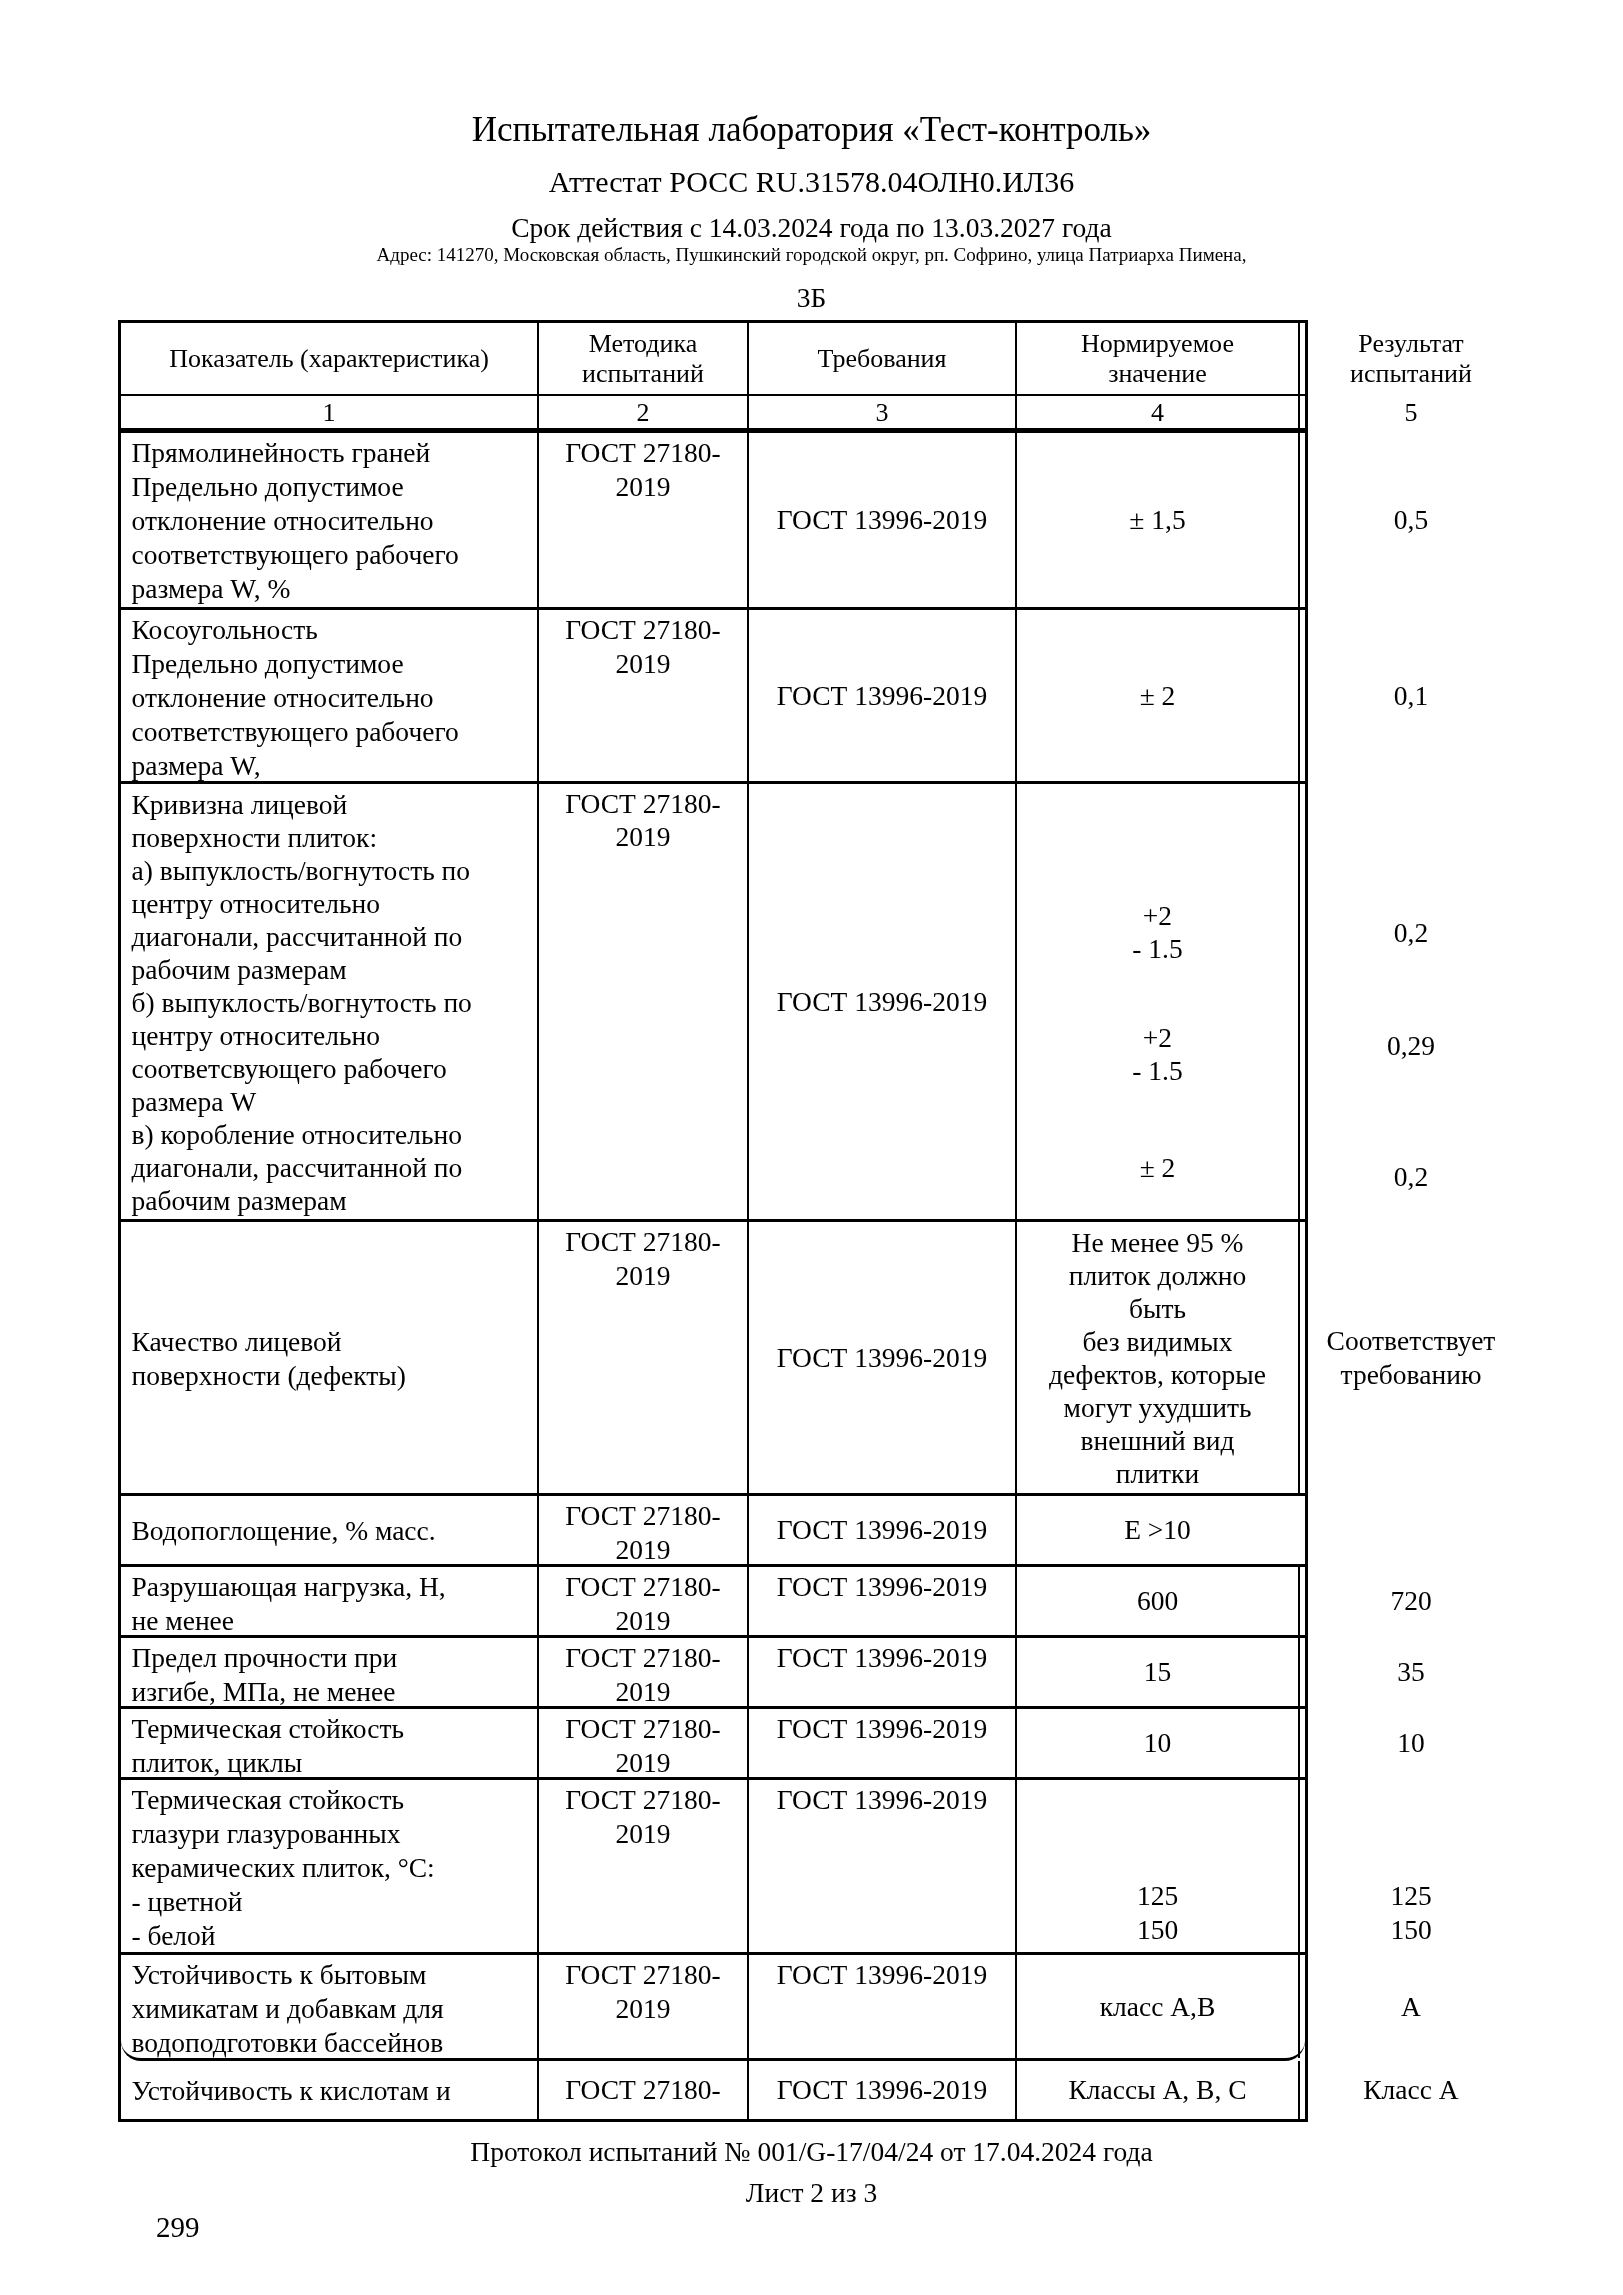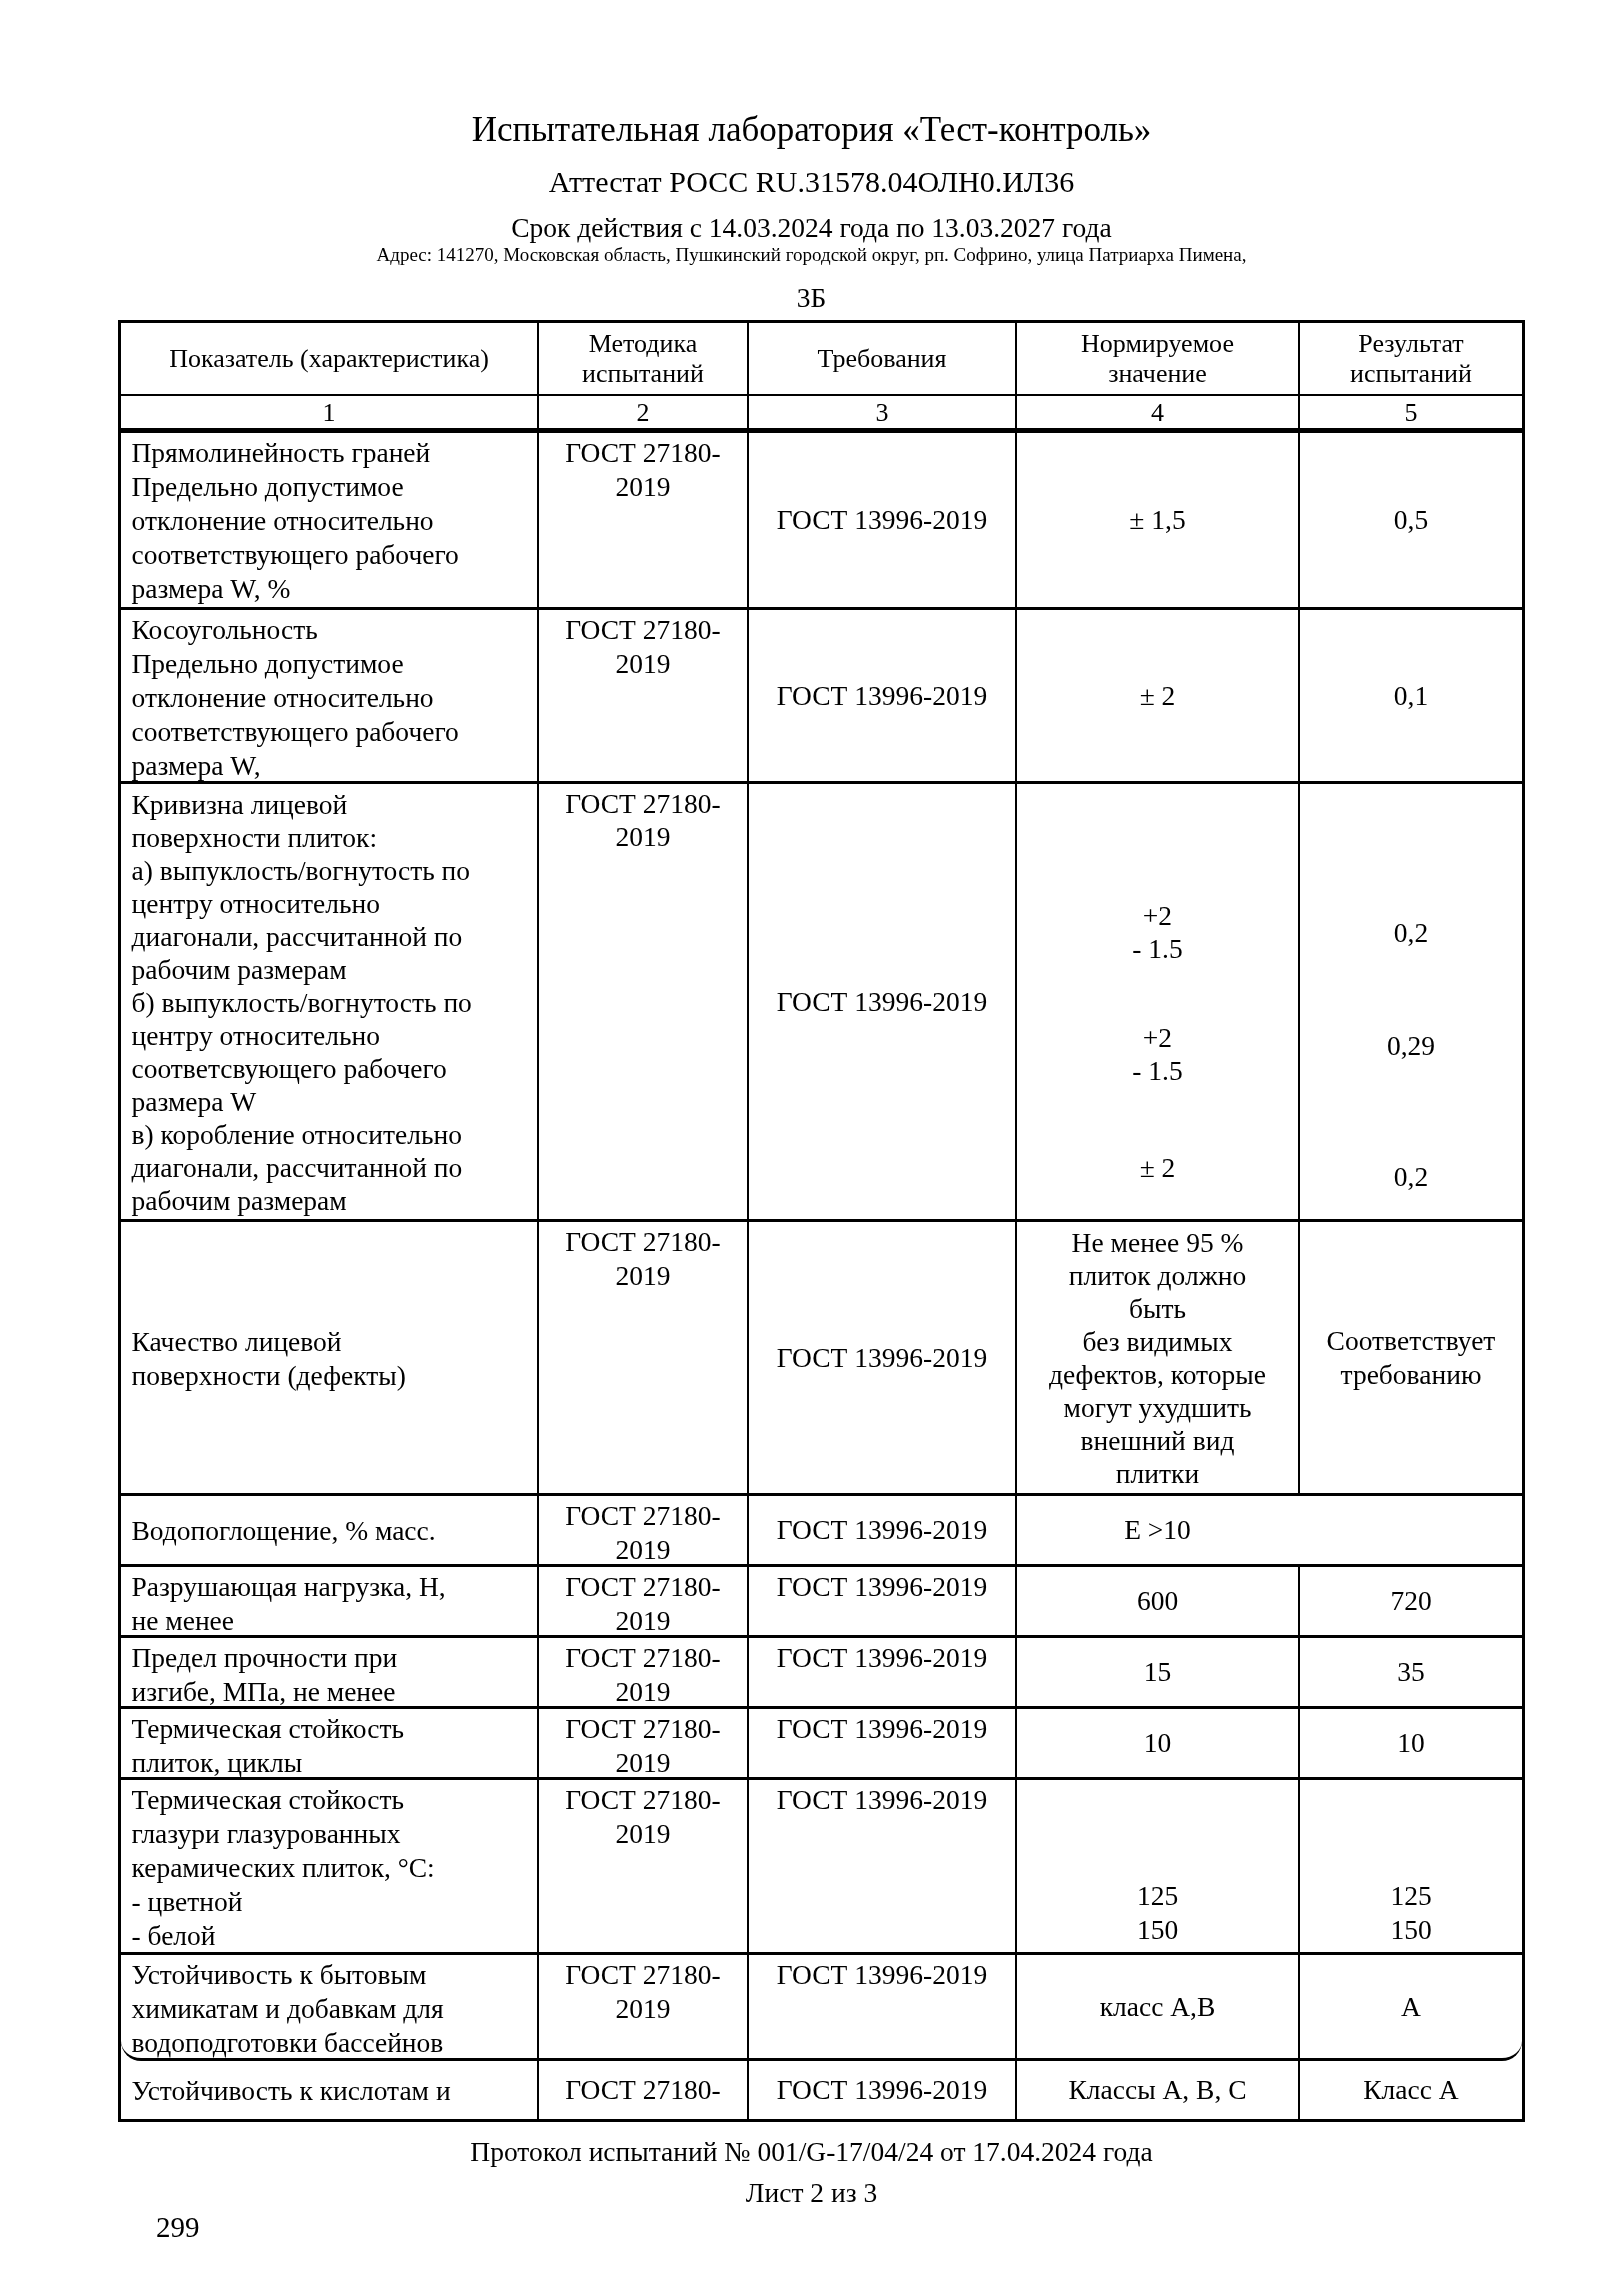--- a/index.html
+++ b/index.html
@@ -8,21 +8,21 @@
     font-family:"Liberation Serif","DejaVu Serif",serif;
     font-size:27.5px;line-height:34px;overflow:hidden;
   }
   .hline{position:absolute;left:0;width:100%;text-align:center;}
   .t-title{top:110px;font-size:35px;line-height:39px;}
   .t-attest{top:165px;font-size:30px;line-height:34px;}
   .t-valid{top:211px;font-size:27.5px;}
   .t-addr1{top:238px;font-size:19px;}
   .t-addr2{top:281px;font-size:27.5px;}
 
-  .tbl{position:absolute;left:118px;top:320px;width:1407px;border:3.3px solid #000;box-sizing:border-box;}
+  .tbl{position:absolute;left:118px;top:320px;width:1190px;border:3.3px solid #000;box-sizing:border-box;}
   .trow{display:grid;grid-template-columns:416px 210px 268px 283px 224px;box-sizing:border-box;border-bottom:3.9px solid #000;}
   .cell{position:relative;display:flex;flex-direction:column;box-sizing:border-box;border-left:2px solid #000;white-space:pre-line;overflow:hidden;}
   .cell:first-child{border-left:none;}
   .ctr{text-align:center;}
   .mid{justify-content:center;}
   .bot{justify-content:flex-end;padding-bottom:5.2px;}
   .top{padding-top:2.6px;}
   .ind{padding:2.6px 7.9px 0 10.5px;}
 
   .r-head{height:73px;border-bottom:2.6px solid #000;font-size:26px;line-height:30px;}

